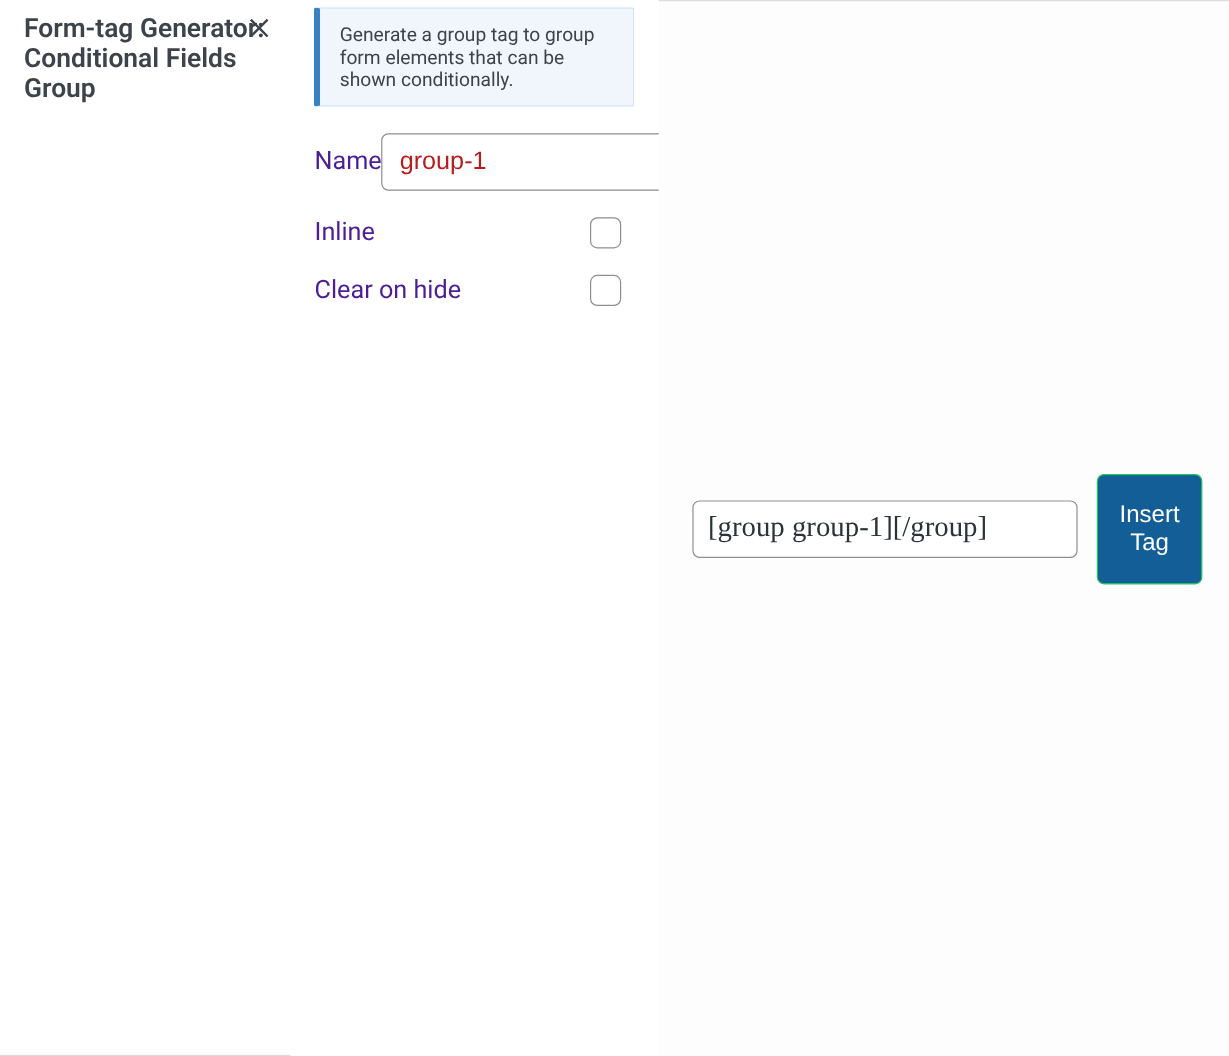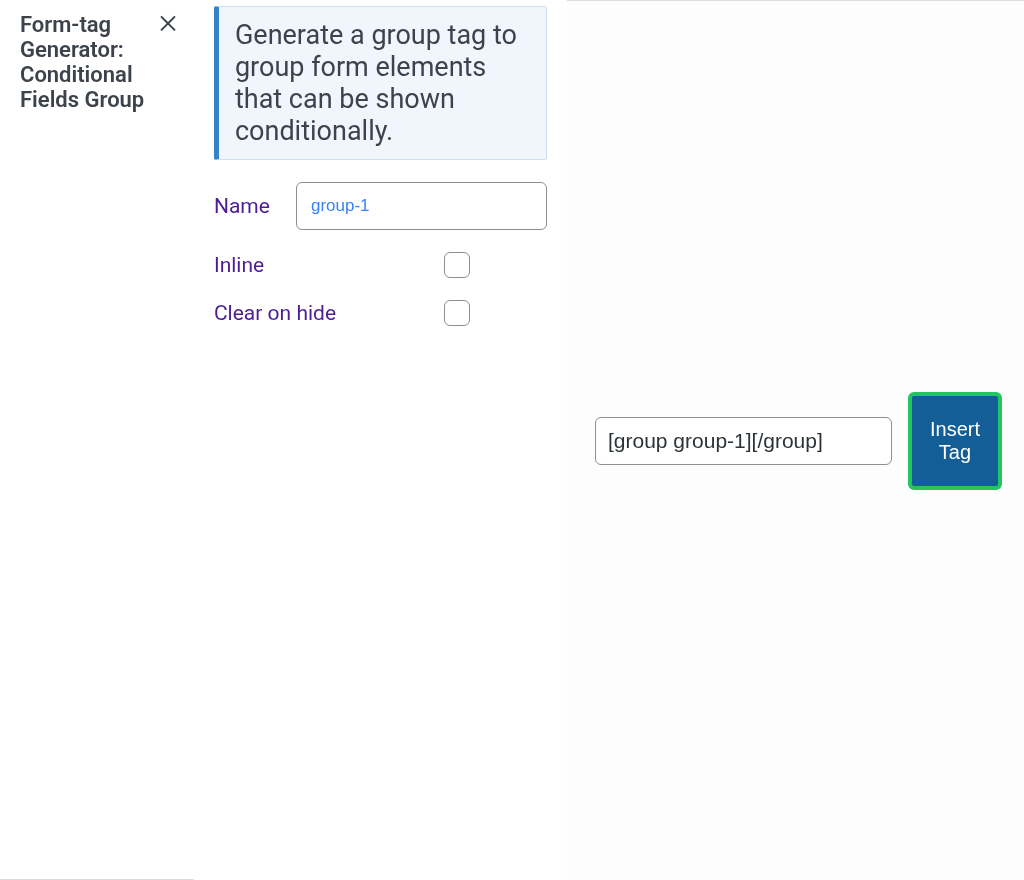--- a/index.html
+++ b/index.html
@@ -6,32 +6,32 @@
     html, body { width:1024px; height:880px; font-family:-apple-system, BlinkMacSystemFont, "Segoe UI", Roboto, "Helvetica Neue", Arial, sans-serif; color:#2c3338; background:#ffffff; }
     .dialog { display:flex; flex-direction:row; width:100%; height:100%; }
 
     .header { position:relative; padding:12px 20px 10px 20px; border-bottom:1px solid #dcdcde; }
     .header-title { font-size:22px; font-weight:600; color:#3c434a; }
     .close-btn { position:absolute; top:10px; right:14px; cursor:pointer; color:#3c434a; }
     .close-btn svg { width:24px; height:24px; display:block; }
 
     .body { padding:0px 20px 0 20px; flex:1 1 auto; overflow:auto; }
 
-    .info-banner { display:flex; align-items:center; background:#f0f6fb; border:1px solid #d0def0; border-left:5px solid #3582c4; border-radius:2px; padding:12px 16px; margin:6px 0 22px 0; font-size:27px; color:#3c434a; }
+    .info-banner { display:flex; align-items:center; background:#f0f6fb; border:1px solid #d0def0; border-left:5px solid #3582c4; border-radius:2px; padding:12px 16px; margin:6px 0 22px 0; font-size:16px; color:#3c434a; }
 
     .field-row { display:flex; align-items:center; margin-bottom:22px; }
     .field-label { width:230px; font-size:21px; font-weight:400; color:#4c1d95; }
-    .text-input { width:326px; height:48px; font-size:17px; padding:4px 14px; border:1px solid #8c8f94; border-radius:6px; color:#3b82f6; background:#fff; }
+    .text-input { width:326px; height:48px; font-size:21px; padding:4px 14px; border:1px solid #8c8f94; border-radius:6px; color:#b91c1c; background:#fff; }
 
     .checkbox { appearance:none; -webkit-appearance:none; width:26px; height:26px; border:1px solid #8c8f94; border-radius:6px; background:#fff; cursor:pointer; }
     .checkbox:checked { background:#2271b1; border-color:#2271b1; }
 
     .footer { border-top:1px solid #dcdcde; background:#fdfdfd; padding:16px 22px 16px 28px; display:flex; align-items:center; gap:16px; }
-    .tag-output { flex:1 1 auto; height:48px; font-family:Liberation Sans, sans-serif; font-size:21px; padding:6px 12px; border:1px solid #8c8f94; border-radius:6px; background:#fff; color:#2c3338; }
-    .insert-btn { background:#135e96; color:#fff; border:4px solid #22c55e; border-radius:6px; padding:22px 18px; font-size:20px; cursor:pointer; }
+    .tag-output { flex:1 1 auto; height:48px; font-family:Liberation Serif, serif; font-size:24px; padding:6px 12px; border:1px solid #8c8f94; border-radius:6px; background:#fff; color:#2c3338; }
+    .insert-btn { background:#135e96; color:#fff; border:1px solid #22c55e; border-radius:6px; padding:22px 18px; font-size:20px; cursor:pointer; }
   </style>
 </head>
 <body>
 
 <div class="dialog">
 
   <div class="header">
     <div class="header-title">Form-tag Generator: Conditional Fields Group</div>
     <div class="close-btn">
       <span>

